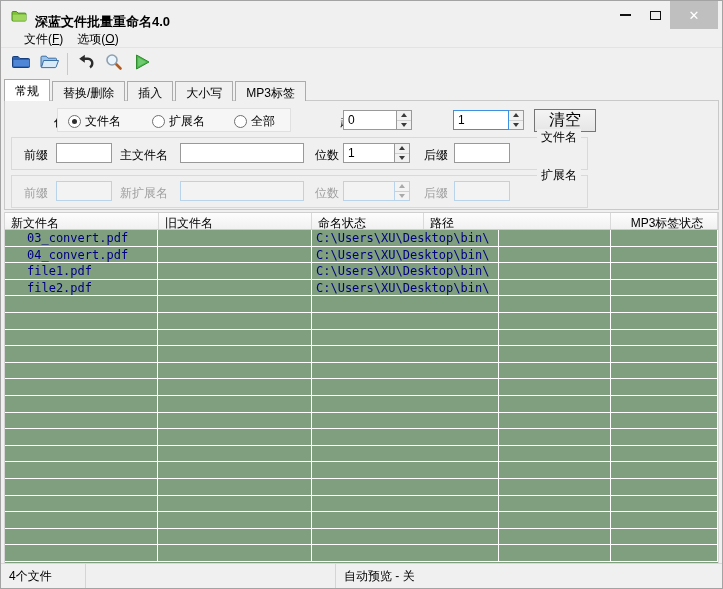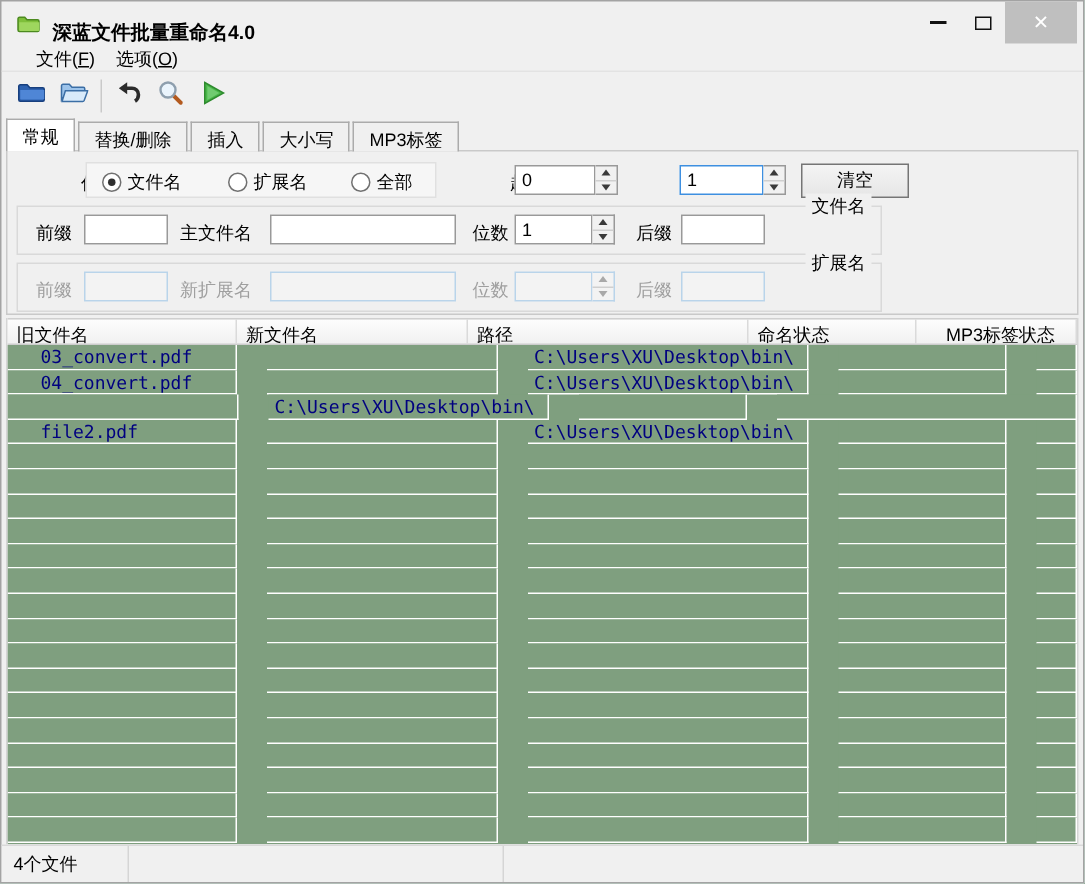--- a/index.html
+++ b/index.html
@@ -39,21 +39,21 @@
   .radio-circle { width:13px; height:13px; border:1px solid #707070; border-radius:50%; background:#fff; margin-right:4px; position:relative; }
   .radio-circle.checked::after { content:""; position:absolute; left:3px; top:3px; width:5px; height:5px; border-radius:50%; background:#2f2f2f; }
   .spin { position:absolute; display:flex; }
   .spin input { height:20px; border:1px solid #999; padding:1px 4px; font-size:12px; font-family:inherit; background:#fff; }
   .spin input.focused { border:1px solid #3d8fe0; }
   .spinner { width:15px; height:20px; border:1px solid #999; border-left:none; background:#f1f1f1; display:flex; flex-direction:column; }
   .sp-btn { flex:1; display:flex; align-items:center; justify-content:center; }
   .sp-btn + .sp-btn { border-top:1px solid #cfcfcf; }
   .arr-up { width:0; height:0; border-left:3px solid transparent; border-right:3px solid transparent; border-bottom:4px solid #3a3a3a; }
   .arr-dn { width:0; height:0; border-left:3px solid transparent; border-right:3px solid transparent; border-top:4px solid #3a3a3a; }
-  .btn { position:absolute; left:529px; top:8px; width:72px; height:23px; background:linear-gradient(#f4f4f4,#e6e6e6); border:1px solid #757575; font-size:12px; font-family:inherit; }
+  .btn { position:absolute; left:529px; top:8px; width:62px; height:23px; background:linear-gradient(#f4f4f4,#e6e6e6); border:1px solid #757575; font-size:16px; font-family:inherit; }
 
   .group { position:absolute; left:6px; width:577px; height:33px; border:1px solid #d9d9d9; }
   .group .caption { position:absolute; top:-9px; right:6px; background:#f0f0f0; padding:0 4px; }
   .g1 { top:36px; } .g2 { top:74px; }
   .group .gl { position:absolute; top:9px; white-space:nowrap; }
   .group input { position:absolute; top:5px; height:20px; border:1px solid #999; padding:1px 4px; font-size:12px; font-family:inherit; background:#fff; }
   .gl1{left:12px;} .gi1{left:44px;width:56px;}
   .gl2{left:108px;text-align:center;} .gi2{left:168px;width:124px;}
   .gl3{left:303px;} .gi3{left:331px;width:52px;}
   .gspin{position:absolute;left:383px;top:5px;}
@@ -62,21 +62,21 @@
   .g2 input { border:1px solid #b9d4ea; background:#f3f3f3; }
   .g2 .spinner { border-color:#b9d4ea; background:#f3f3f3; }
   .g2 .arr-up { border-bottom-color:#a9a9a9; } .g2 .arr-dn { border-top-color:#a9a9a9; }
 
   
   .table-wrap { margin:2px 3px 0; flex:1 1 auto; display:flex; flex-direction:column; overflow:hidden; border-left:1px solid #d5d5d5; border-right:1px solid #d5d5d5; }
   .thead { height:18px; display:flex; background:linear-gradient(#fdfdfd,#f1f1f1); border-top:1px solid #cfcfcf; border-bottom:1px solid #cdcdcd; flex:0 0 auto; }
   .hcell { padding:2px 0 0 6px; border-right:1px solid #dadada; overflow:hidden; white-space:nowrap; }
   .c0{width:153px;} .c1{width:154px;} .c2{width:187px;} .c3{width:112px;} .c4{flex:1;text-align:center;}
   .tbody { flex:1 1 auto; overflow:hidden; background:#7f9f7f; }
-  .trow { height:16.6px; display:flex;gap:20px; }
+  .trow { height:16.6px; display:flex; }
   .tcell { border-right:1px solid #fff; border-bottom:1px solid #fff; background:#7f9f7f; overflow:hidden; white-space:nowrap; padding:1px 0 0 4px;
            font-family:"DejaVu Sans Mono","Liberation Mono",monospace; font-size:12px; color:#000080; }
   .tcell.c0 { padding-left:22px; }
 
   
   .statusbar { height:25px; border-top:1px solid #d9d9d9; display:flex; align-items:stretch; flex:0 0 auto; background:#f0f0f0; }
   .sb-panel { display:flex; align-items:center; padding-left:8px; border-right:1px solid #d5d5d5; }
   .sb-1 { width:85px; } .sb-2 { width:250px; } .sb-3 { flex:1; border-right:none; }
 </style>
 </head>
@@ -248,42 +248,43 @@
             </span>
         </span>
       </span>
       <span class="gl gl4">后缀</span>
       <input class="gi4" disabled="" value="" style="">
     </div>
   </div>
 
   <div class="table-wrap">
     <div class="thead">
+      <div class="hcell c1">新文件名</div>
       <div class="hcell c0">旧文件名</div>
-      <div class="hcell c1">新文件名</div>
+      <div class="hcell c3">命名状态</div>
       <div class="hcell c2">路径</div>
-      <div class="hcell c3">命名状态</div>
       <div class="hcell c4">MP3标签状态</div>
     </div>
     <div class="tbody">
         <div class="trow">
           <div class="tcell c0">03_convert.pdf</div>
           <div class="tcell c1"></div>
           <div class="tcell c2">C:\Users\XU\Desktop\bin\</div>
           <div class="tcell c3"></div>
           <div class="tcell c4"></div>
         </div>
         <div class="trow">
           <div class="tcell c0">04_convert.pdf</div>
           <div class="tcell c1"></div>
           <div class="tcell c2">C:\Users\XU\Desktop\bin\</div>
           <div class="tcell c3"></div>
           <div class="tcell c4"></div>
         </div>
         <div class="trow">
+          <div class="tcell c0">file1.pdf</div>
           <div class="tcell c1"></div>
           <div class="tcell c2">C:\Users\XU\Desktop\bin\</div>
           <div class="tcell c3"></div>
           <div class="tcell c4"></div>
         </div>
         <div class="trow">
           <div class="tcell c0">file2.pdf</div>
           <div class="tcell c1"></div>
           <div class="tcell c2">C:\Users\XU\Desktop\bin\</div>
           <div class="tcell c3"></div>
@@ -402,15 +403,18 @@
           <div class="tcell c4"></div>
         </div>
       </div>
   </div>
 
   <div class="statusbar">
     <div class="sb-panel sb-1">
         <span>4个文件</span>
       </div>
     <div class="sb-panel sb-2"></div>
+    <div class="sb-panel sb-3">
+        <span>自动预览 - 关</span>
+      </div>
   </div>
 
 </div>
 
 </body></html>

